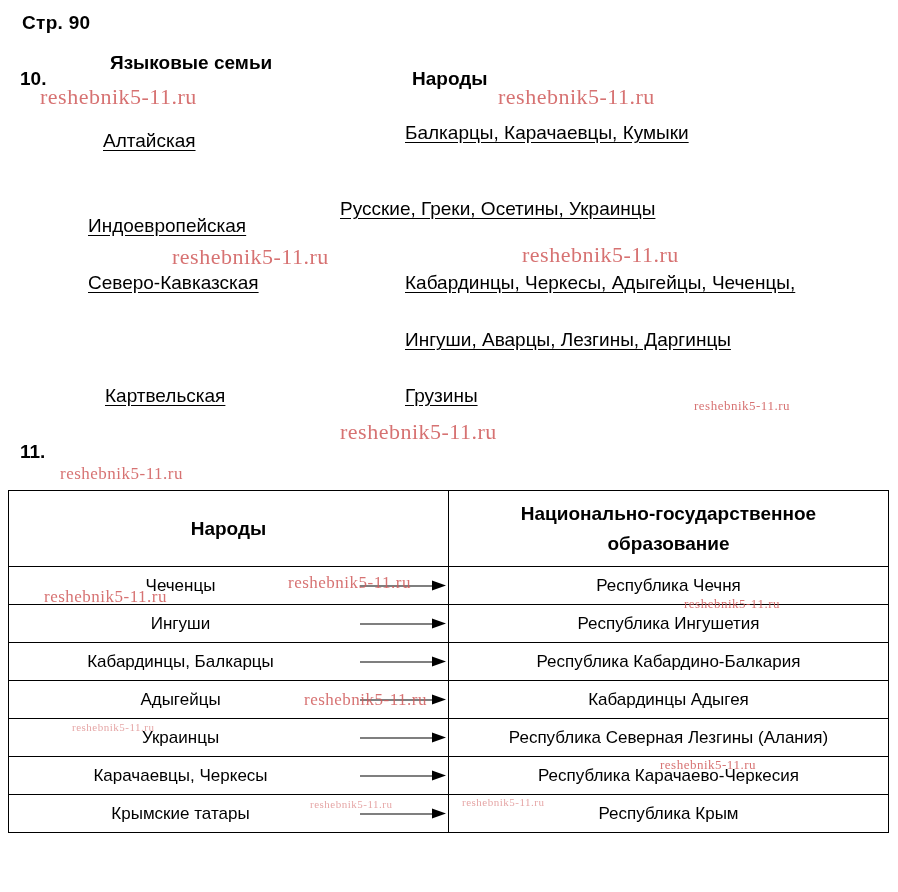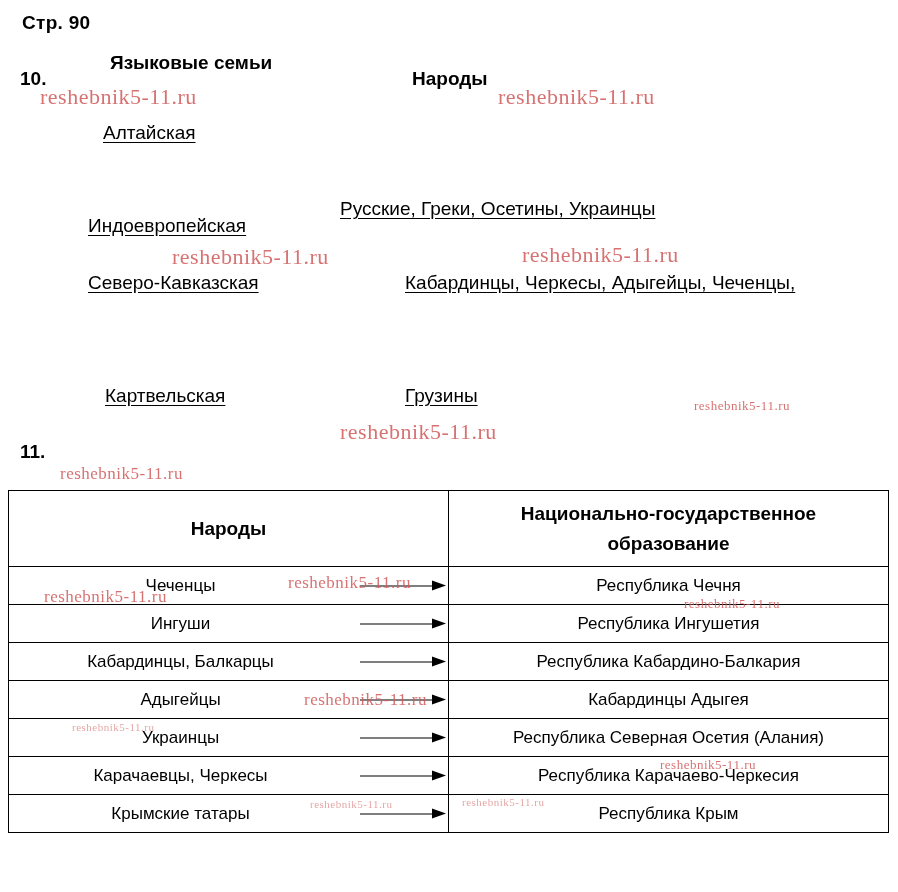--- a/index.html
+++ b/index.html
@@ -45,21 +45,21 @@
   #hdr-families { left: 110px; top: 52px; }
   #hdr-peoples  { left: 412px; top: 68px; }
 
   .u {
     font-size: 19px;
     text-decoration: underline;
     text-underline-offset: 3px;
     white-space: nowrap;
   }
 
-  #fam-1 { left: 103px; top: 122px; }
+  #fam-1 { left: 103px; top: 130px; }
   #fam-2 { left: 88px;  top: 215px; }
   #fam-3 { left: 88px;  top: 272px; }
   #fam-4 { left: 105px; top: 385px; }
 
   #peo-1 { left: 405px; top: 122px; }
   #peo-2 { left: 340px; top: 198px; text-decoration: underline; }
   #peo-3 { left: 405px; top: 272px; text-align: right; }
   #peo-4 { left: 405px; top: 329px; }
   #peo-5 { left: 405px; top: 385px; }
 
@@ -163,26 +163,28 @@
 
 <div class="page">
 
   <div class="abs" id="page-label">Стр. 90</div>
 
   <div class="abs item-num" id="num-10">10.</div>
   <div class="abs hdr" id="hdr-families">Языковые семьи</div>
   <div class="abs hdr" id="hdr-peoples">Народы</div>
 
   <div class="abs u" id="fam-1">Алтайская</div>
+  <div class="abs u" id="peo-1">Балкарцы, Карачаевцы, Кумыки</div>
 
   <div class="abs u" id="fam-2">Индоевропейская</div>
   <div class="abs u" id="peo-2">Русские, Греки, Осетины, Украинцы</div>
 
   <div class="abs u" id="fam-3">Северо-Кавказская</div>
   <div class="abs u" id="peo-3">Кабардинцы, Черкесы, Адыгейцы, Чеченцы,</div>
+  <div class="abs u" id="peo-4">Ингуши, Аварцы, Лезгины, Даргинцы</div>
 
   <div class="abs u" id="fam-4">Картвельская</div>
   <div class="abs u" id="peo-5">Грузины</div>
 
   <div class="abs item-num" id="num-11">11.</div>
 
   <table id="peoples-table">
     <colgroup>
       <col class="col-left">
       <col class="col-right">
@@ -238,21 +240,21 @@
         <td>Кабардинцы Адыгея</td>
       </tr>
       <tr>
         <td>
           <span class="cell-people">Украинцы</span>
           <span class="arrow">
               <span class="shaft"></span>
               <span class="head"></span>
             </span>
         </td>
-        <td>Республика Северная Осетия (Алания)</td>
+        <td>Республика Северная Лезгины (Алания)</td>
       </tr>
       <tr>
         <td>
           <span class="cell-people">Карачаевцы, Черкесы</span>
           <span class="arrow">
               <span class="shaft"></span>
               <span class="head"></span>
             </span>
         </td>
         <td>Республика Карачаево-Черкесия</td>

